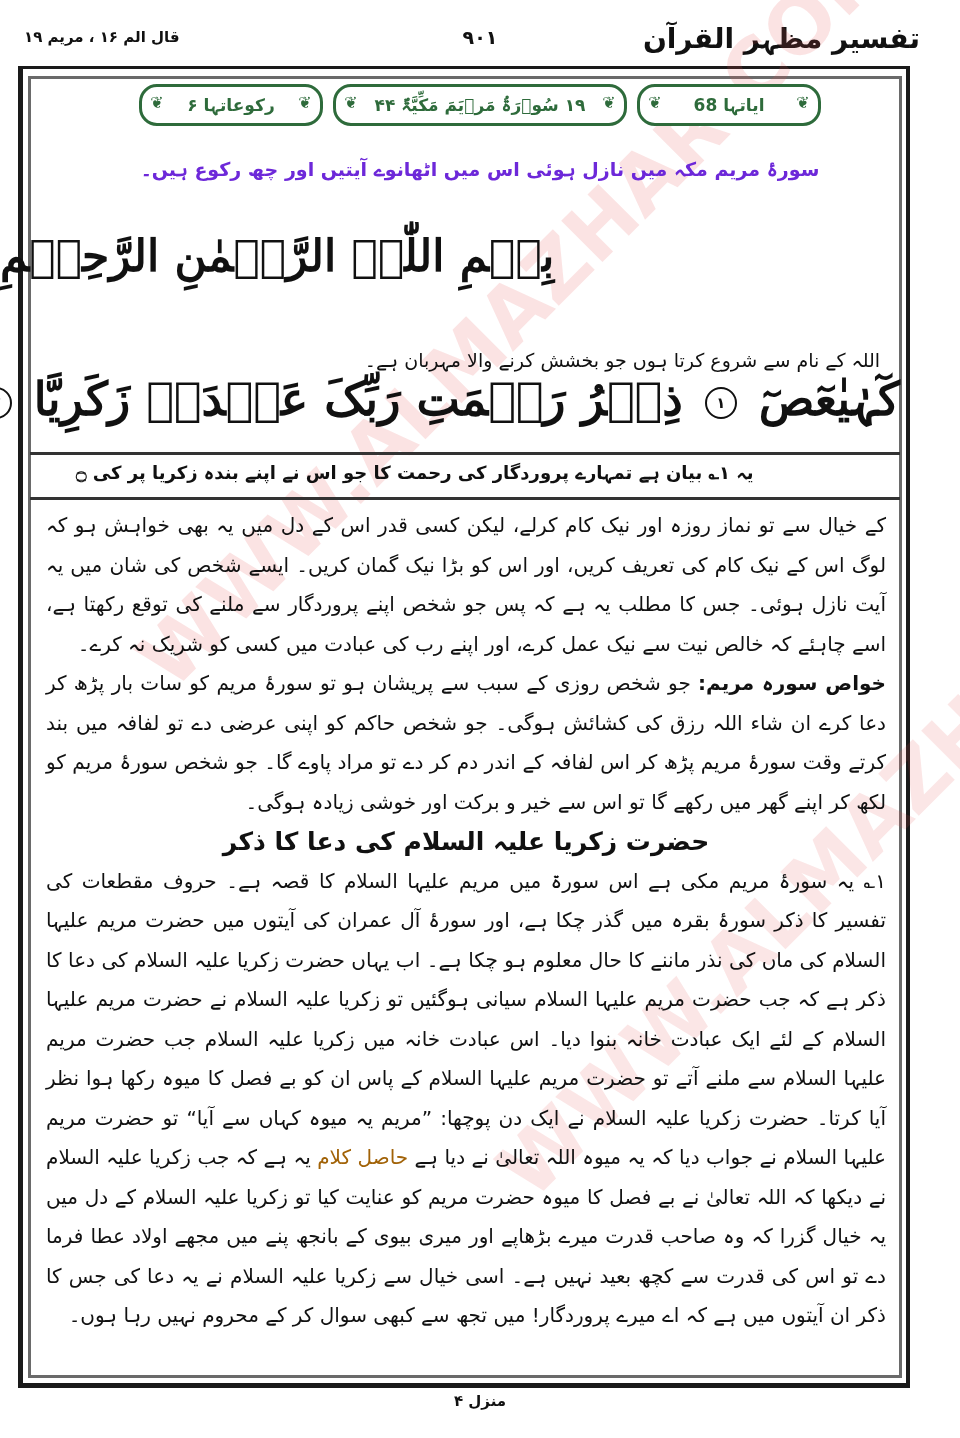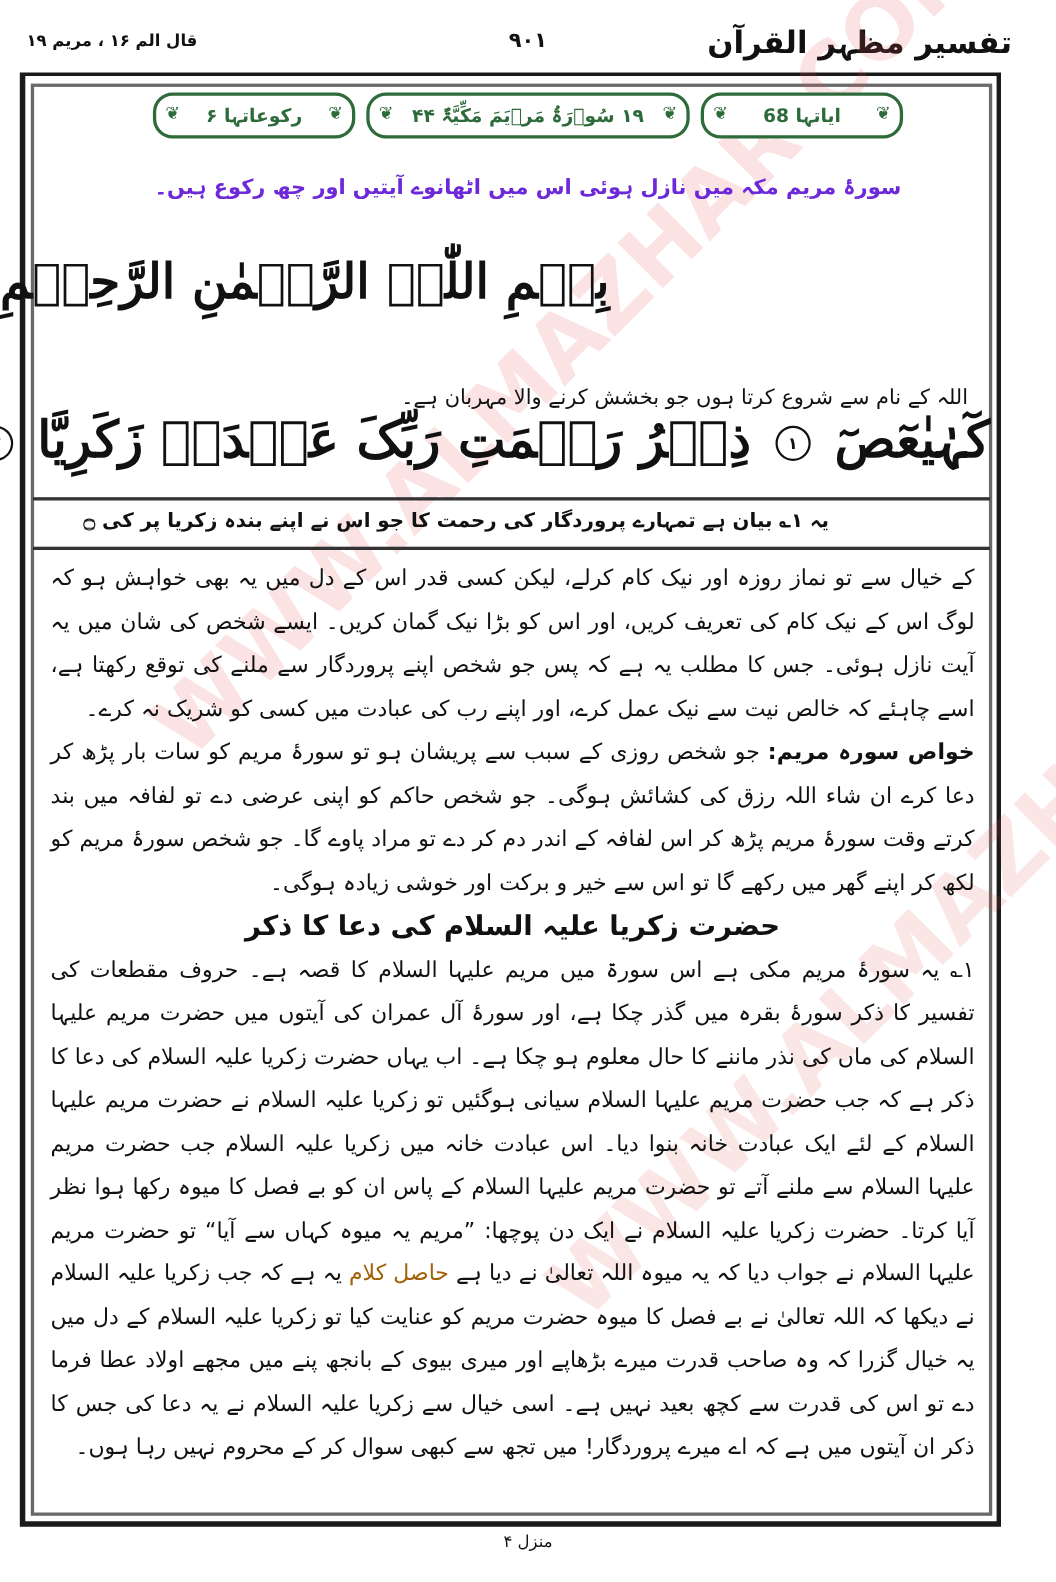--- a/index.html
+++ b/index.html
@@ -47,21 +47,21 @@
   .translation-line { position: absolute; top: 462px; right: 84px; width: 800px; text-align: left;
                       font-size: 18px; font-weight: bold; direction: rtl; }
 
   .body { position: absolute; top: 506px; left: 46px; width: 840px; direction: rtl; text-align: justify;
           font-size: 20px; line-height: 39.5px; }
   .body p { margin: 0; }
   .body .lead { font-weight: bold; }
   .section-heading { text-align: center !important; font-weight: bold; font-size: 25px; margin: 0; }
   .red { color: #a16207; }
 
-  .footer { position: absolute; top: 1392px; left: 0; width: 960px; text-align: center; font-size: 15px; font-weight: normal; direction: rtl; }
+  .footer { position: absolute; top: 1392px; left: 0; width: 960px; text-align: center; font-size: 15px; font-weight: bold; direction: rtl; }
 
   .watermark { position: absolute; left: 120px; top: 640px; font-size: 80px; font-weight: bold;
                color: rgba(230,80,80,0.16); transform: rotate(-45deg); transform-origin: left top;
                white-space: nowrap; pointer-events: none; font-family: "DejaVu Sans", sans-serif; }
   .watermark2 { position: absolute; left: 480px; top: 1150px; font-size: 80px; font-weight: bold;
                color: rgba(230,80,80,0.14); transform: rotate(-45deg); transform-origin: left top;
                white-space: nowrap; pointer-events: none; font-family: "DejaVu Sans", sans-serif; }
 </style>
 </head>
 <body>

